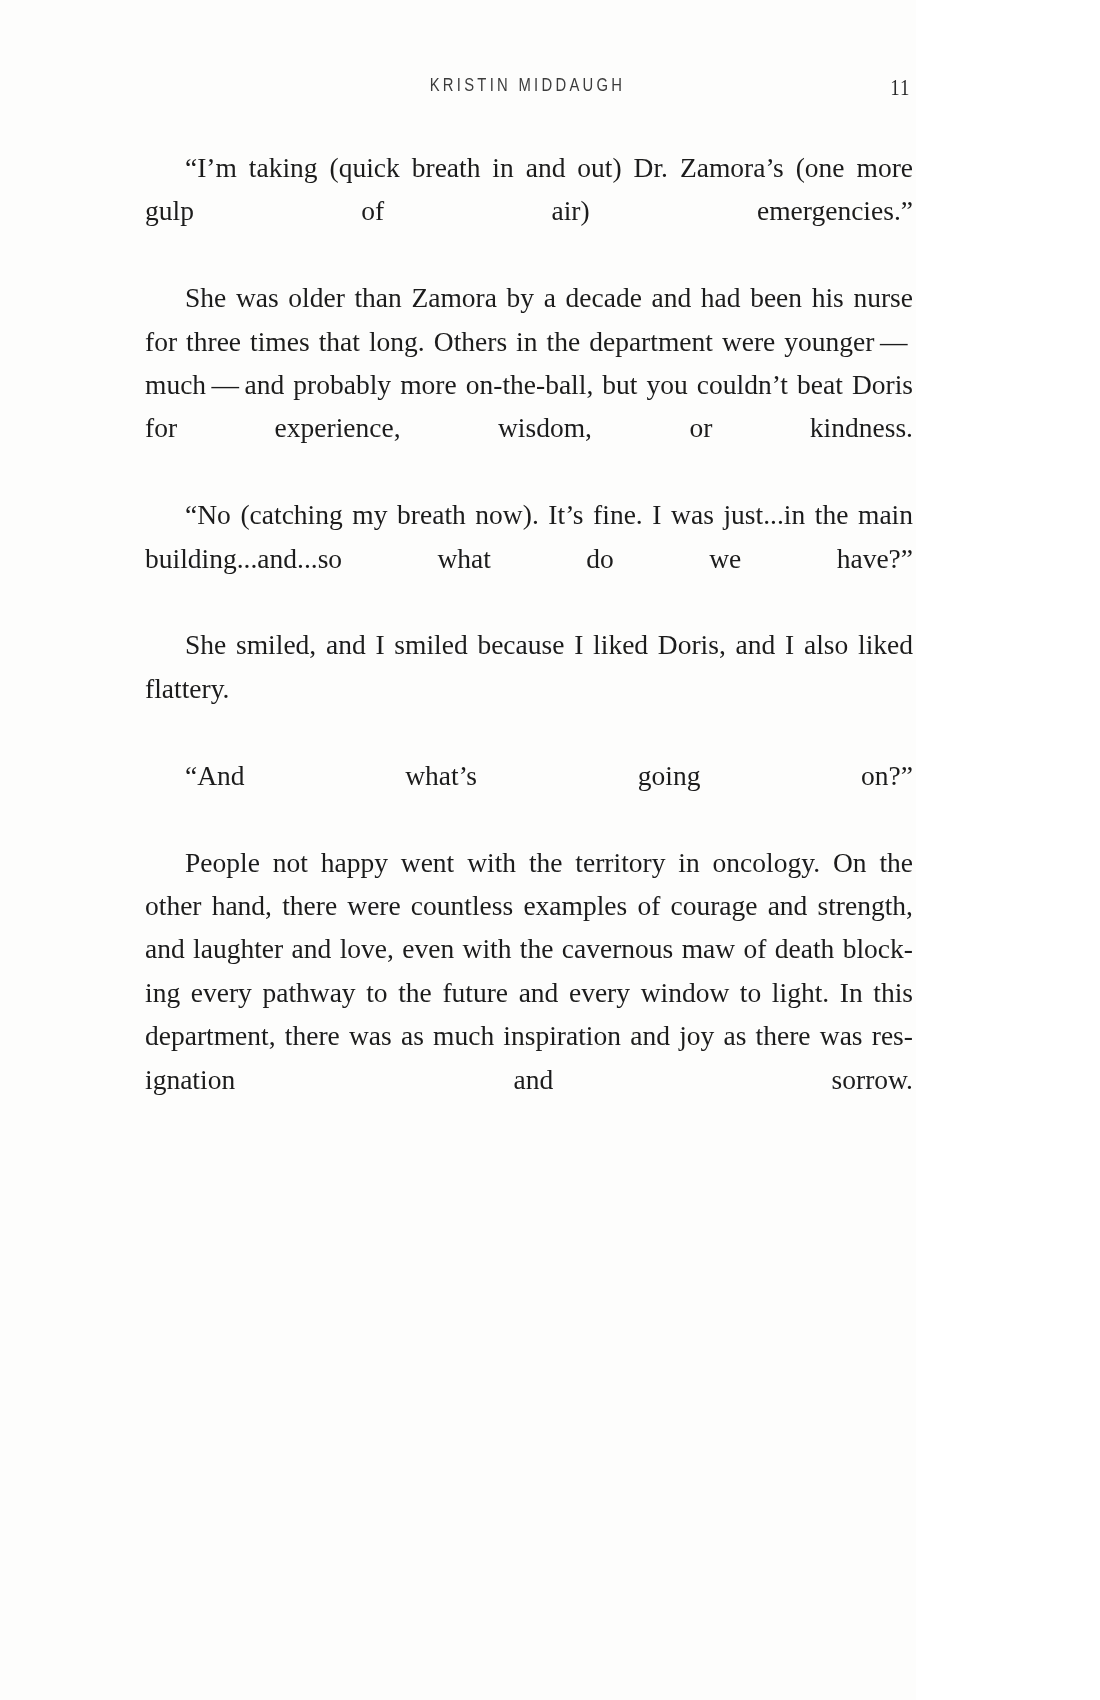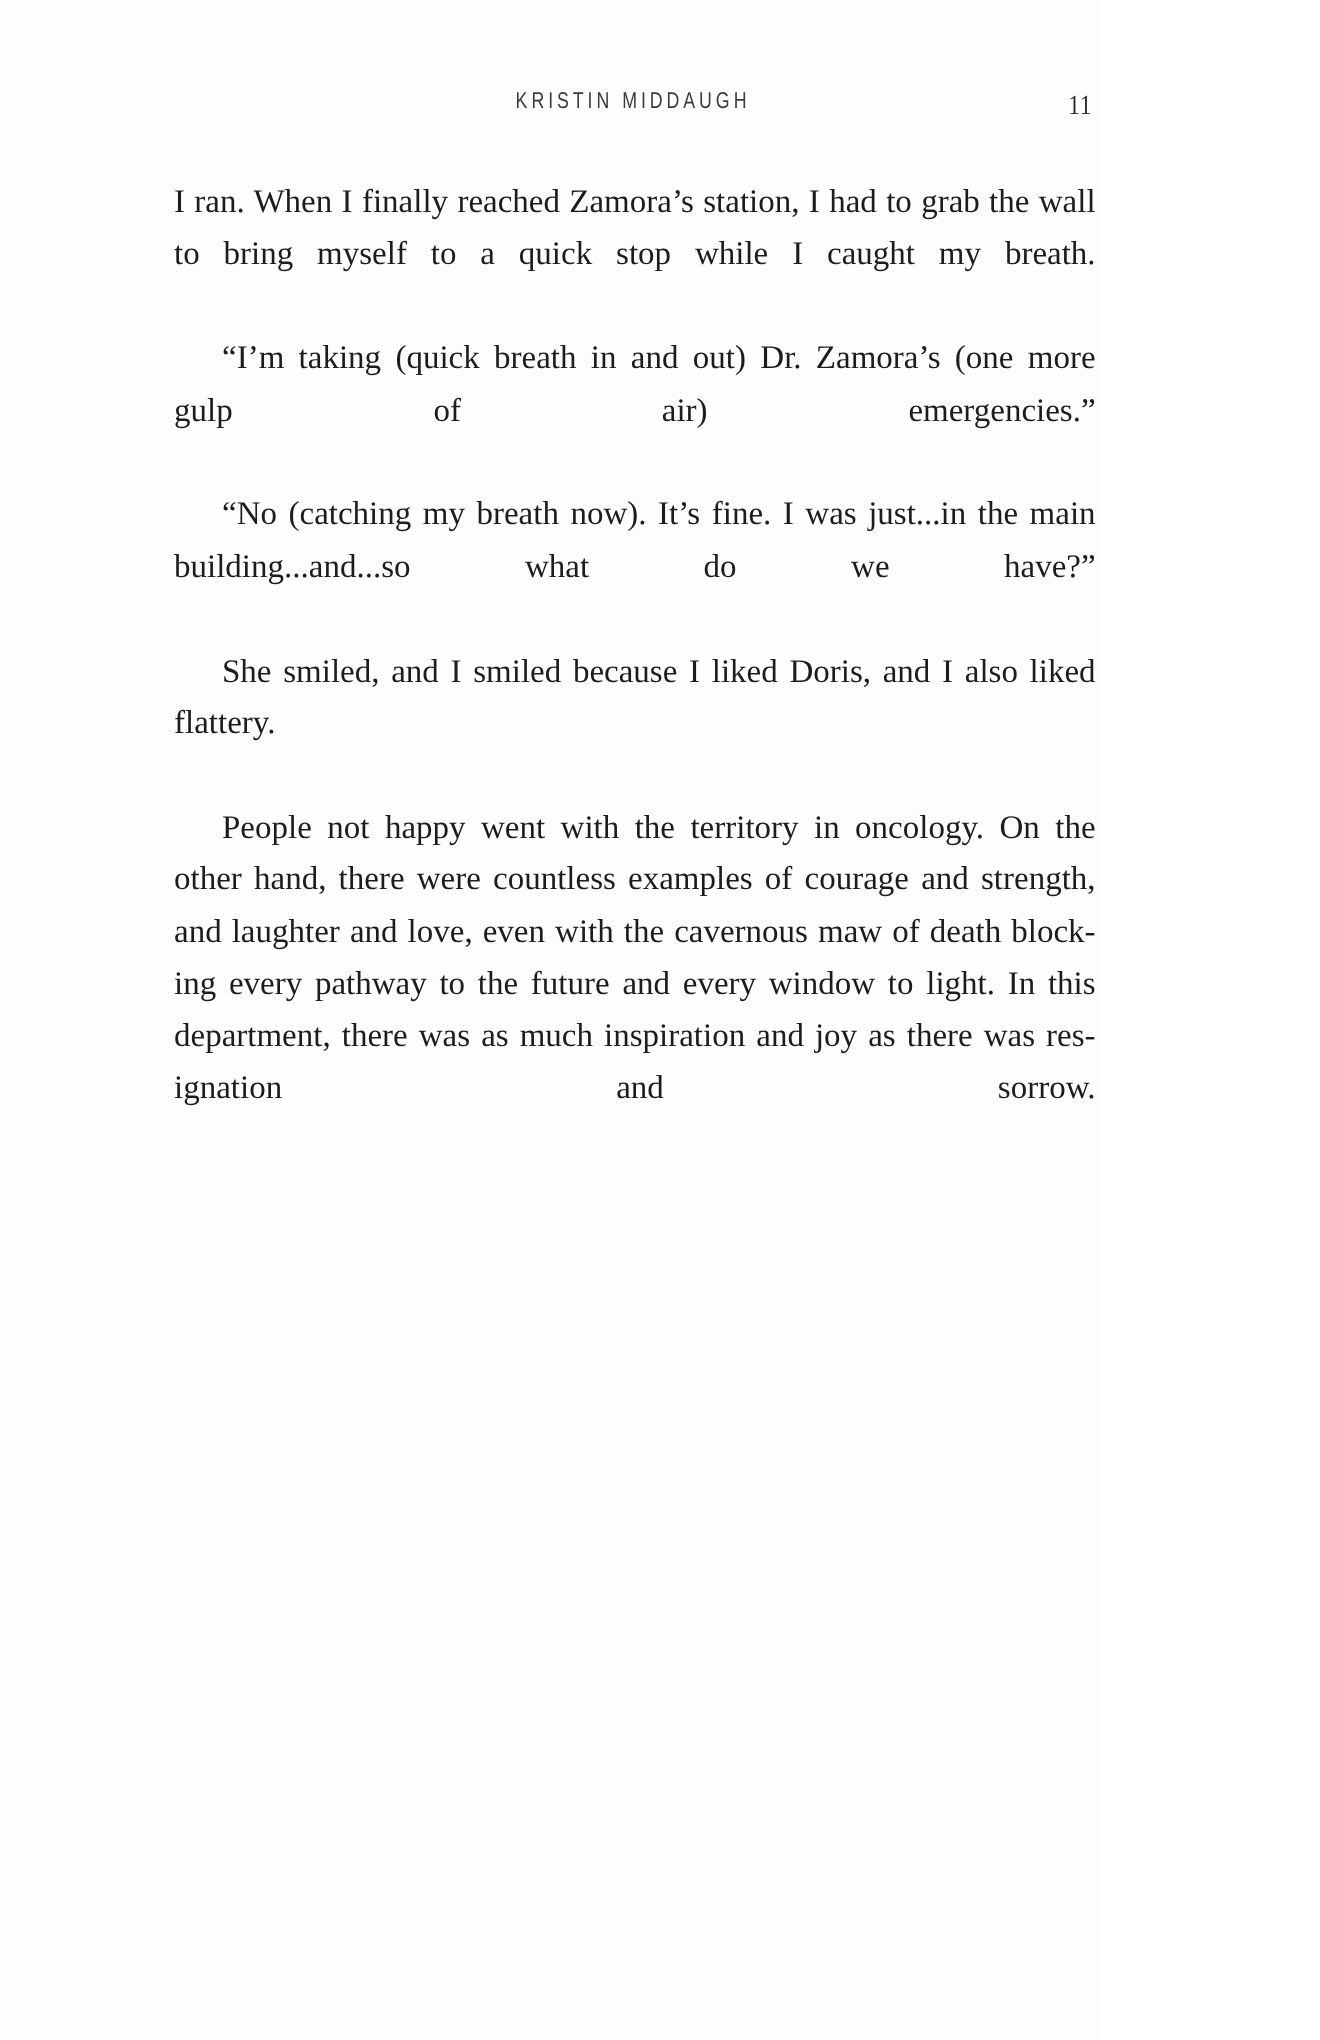--- a/index.html
+++ b/index.html
@@ -96,20 +96,21 @@
 <body>
 
 <div class="page" style="background: rgb(253, 253, 252);">
 
   <div class="running-head">
     <div class="running-head-title" style="color: rgb(60, 60, 60);">KRISTIN MIDDAUGH</div>
     <div class="running-head-folio">11</div>
   </div>
 
   <div class="text-block">
-      <p class="para no-indent">I ran. When I finally reached Zamora’s station, I had to grab the wall to bring myself to a quick stop while I caught my breath.</p>
       <p class="para">“I’m taking (quick breath in and out) Dr. Zamora’s (one more gulp of air) emergencies.”</p>
+      <p class="para">She was older than Zamora by a decade and had been his nurse for three times that long. Others in the department were younger — much — and probably more on-the-ball, but you couldn’t beat Doris for experience, wisdom, or kindness.</p>
       <p class="para">“No (catching my breath now). It’s fine. I was just...in the main building...and...so what do we have?”</p>
       <p class="para">She smiled, and I smiled because I liked Doris, and I also liked flattery.</p>
+      <p class="para">“And what’s going on?”</p>
       <p class="para">People not happy went with the territory in oncology. On the other hand, there were countless examples of courage and strength, and laughter and love, even with the cavernous maw of death block­ing every pathway to the future and every window to light. In this department, there was as much inspiration and joy as there was res­ignation and sorrow.</p>
     </div>
 
 </div>
 
 </body></html>

